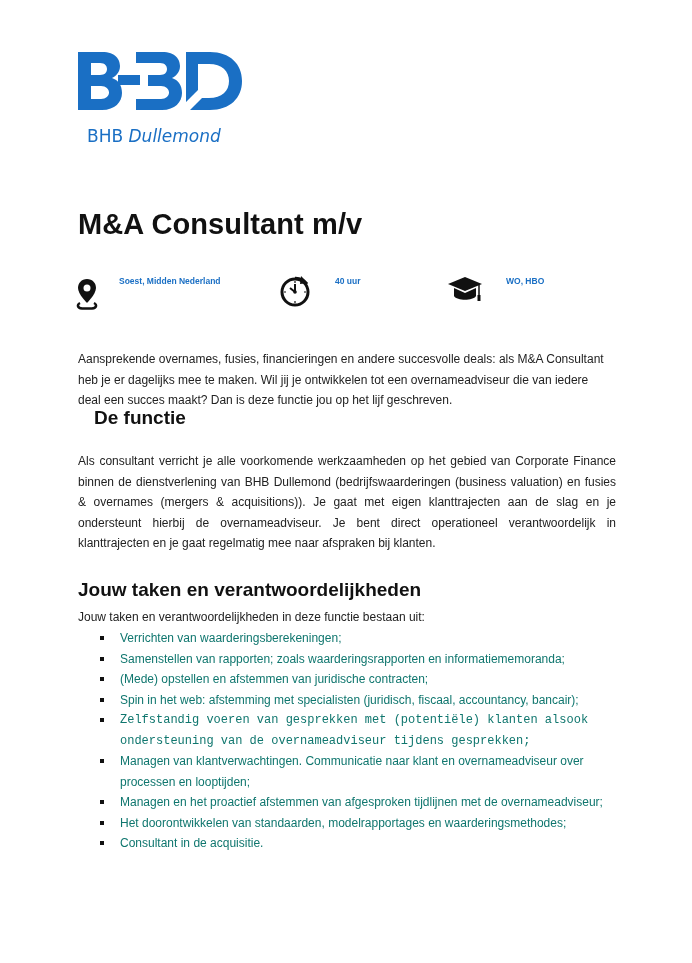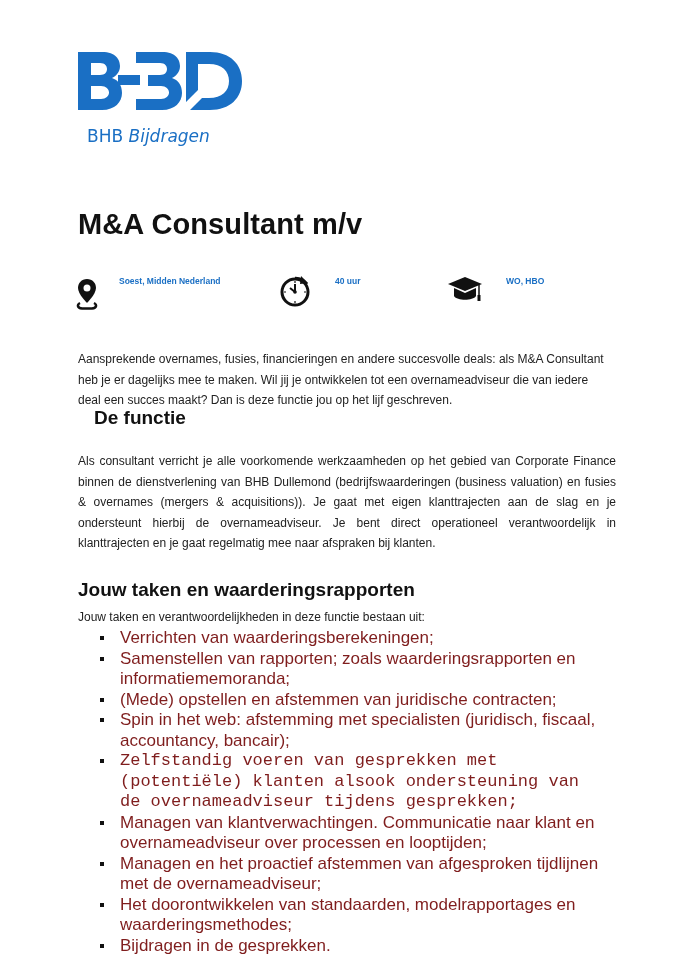--- a/index.html
+++ b/index.html
@@ -9,41 +9,41 @@
   .logo-sub { position:absolute; left:87px; top:126px; font-family:"DejaVu Sans", sans-serif; font-size:17px; color:#1a6fc4; white-space:nowrap; }
   .logo-sub i { font-style:italic; }
   h1 { position:absolute; left:78px; top:208px; margin:0; font-size:29px; font-weight:bold; color:#111; letter-spacing:0.1px; }
   .meta { position:absolute; top:270px; height:40px; }
   .meta .icon { position:absolute; top:0; }
   .meta .txt { position:absolute; top:6px; font-size:8.5px; font-weight:bold; color:#1a6fc4; white-space:nowrap; }
   .p { position:absolute; left:78px; width:538px; font-size:12px; line-height:20.5px; color:#222; margin:0; }
   .justify { text-align:justify; text-align-last:left; }
   h2 { position:absolute; left:78px; margin:0; font-size:19px; font-weight:bold; color:#111; }
   ul.tasks { position:absolute; left:78px; top:628px; margin:0; padding:0; list-style:none; width:540px; }
-  ul.tasks li { position:relative; padding-left:42px; font-size:17px; line-height:20.5px; color:#7f1d1d; }
+  ul.tasks li { position:relative; padding-left:42px; font-size:12px; line-height:20.5px; color:#0f766e; }
   ul.tasks li .bullet { position:absolute; left:22px; top:8px; width:4px; height:4px; background:#111; }
 </style>
 </head>
 <body>
 
 <div class="logo">
   <svg width="165" height="62" viewBox="0 0 165 62">
     <g fill="#1a6fc4">
 
       <path d="M0 2 H24 C38 2 42 10 42 16 C42 22 38 26 34 28 C40 30 44 35 44 43 C44 52 37 60 24 60 H0 Z M13 13 V25 H22 C27 25 29 22 29 19 C29 16 27 13 22 13 Z M13 36 V49 H23 C28 49 31 46 31 42.5 C31 39 28 36 23 36 Z"></path>
 
       <rect x="40" y="25" width="22" height="10"></rect>
 
       <path d="M58 2 H84 C98 2 102 10 102 16 C102 22 98 26 94 28 C100 30 104 35 104 43 C104 52 97 60 84 60 H58 V49 H83 C88 49 91 46 91 42.5 C91 39 88 36 83 36 H70 V25 H82 C87 25 89 22 89 19 C89 16 87 13 82 13 H58 Z"></path>
 
       <path d="M108 2 H132 C152 2 164 14 164 31 C164 48 152 60 132 60 H112 L124 48 H131 C144 48 151 41 151 31 C151 21 144 14 131 14 H120 V40 L108 52 Z"></path>
     </g>
   </svg>
 </div>
-<div class="logo-sub"><span>BHB</span> <i>Bijdragen</i></div>
+<div class="logo-sub"><span>BHB</span> <i>Dullemond</i></div>
 
 <h1>M&amp;A Consultant m/v</h1>
 
 <div class="meta" style="left:76px;">
   <span class="icon" style="left:0;top:8px;">
     <svg width="22" height="32" viewBox="0 0 22 32">
       <path d="M11 1 C5.5 1 2 5 2 10 C2 16 11 25 11 25 C11 25 20 16 20 10 C20 5 16.5 1 11 1 Z" fill="#111"></path>
       <circle cx="11" cy="10" r="3.5" fill="#fff"></circle>
       <path d="M4 25 C1 26.5 1 30 6 30.5 L16 30.5 C21 30 21 26.5 18 25" fill="none" stroke="#111" stroke-width="2.5"></path>
     </svg>
@@ -79,26 +79,26 @@
     </svg>
   </span>
   <span class="txt" style="left:59px;">WO, HBO</span>
 </div>
 
 <p class="p" style="top:349px;width:535px;">Aansprekende overnames, fusies, financieringen en andere  succesvolle deals: als M&amp;A Consultant heb je er dagelijks mee te maken. Wil jij je ontwikkelen tot een overnameadviseur die van iedere deal een succes maakt? Dan is deze functie jou op het lijf geschreven.</p>
 
 <h2 style="top:407px;margin-left:16px;">De functie</h2>
 <p class="p justify" style="top:451px;">Als consultant verricht je alle voorkomende werkzaamheden op het gebied van Corporate Finance binnen de dienstverlening van BHB Dullemond (bedrijfswaarderingen (business valuation) en fusies &amp; overnames (mergers &amp; acquisitions)). Je gaat met eigen klanttrajecten aan de slag en je ondersteunt hierbij de overnameadviseur. Je bent direct operationeel verantwoordelijk in klanttrajecten en je gaat regelmatig mee naar afspraken bij klanten.</p>
 
-<h2 style="top:579px;">Jouw taken en waarderingsrapporten</h2>
+<h2 style="top:579px;">Jouw taken en verantwoordelijkheden</h2>
 <p class="p" style="top:607px;">Jouw taken en verantwoordelijkheden in deze functie bestaan uit:</p>
 
 <ul class="tasks">
   <li><span class="bullet"></span><span>Verrichten van waarderingsberekeningen;</span></li>
   <li><span class="bullet"></span><span>Samenstellen van rapporten; zoals waarderingsrapporten en informatiememoranda;</span></li>
   <li><span class="bullet"></span><span>(Mede) opstellen en afstemmen van juridische contracten;</span></li>
   <li><span class="bullet"></span><span>Spin in het web: afstemming met specialisten (juridisch, fiscaal, accountancy, bancair);</span></li>
   <li style="width:488px;font-family:Liberation Mono, monospace;"><span class="bullet"></span><span>Zelfstandig voeren van gesprekken met (potentiële) klanten alsook ondersteuning van de overnameadviseur tijdens gesprekken;</span></li>
   <li style="width:488px;"><span class="bullet"></span><span>Managen van klantverwachtingen. Communicatie naar klant en overnameadviseur over processen en looptijden;</span></li>
   <li><span class="bullet"></span><span>Managen en het proactief afstemmen van afgesproken tijdlijnen met de overnameadviseur;</span></li>
   <li><span class="bullet"></span><span>Het doorontwikkelen van standaarden, modelrapportages en waarderingsmethodes;</span></li>
-  <li><span class="bullet"></span><span>Bijdragen in de gesprekken.</span></li>
+  <li><span class="bullet"></span><span>Consultant in de acquisitie.</span></li>
 </ul>
 
 </body></html>

